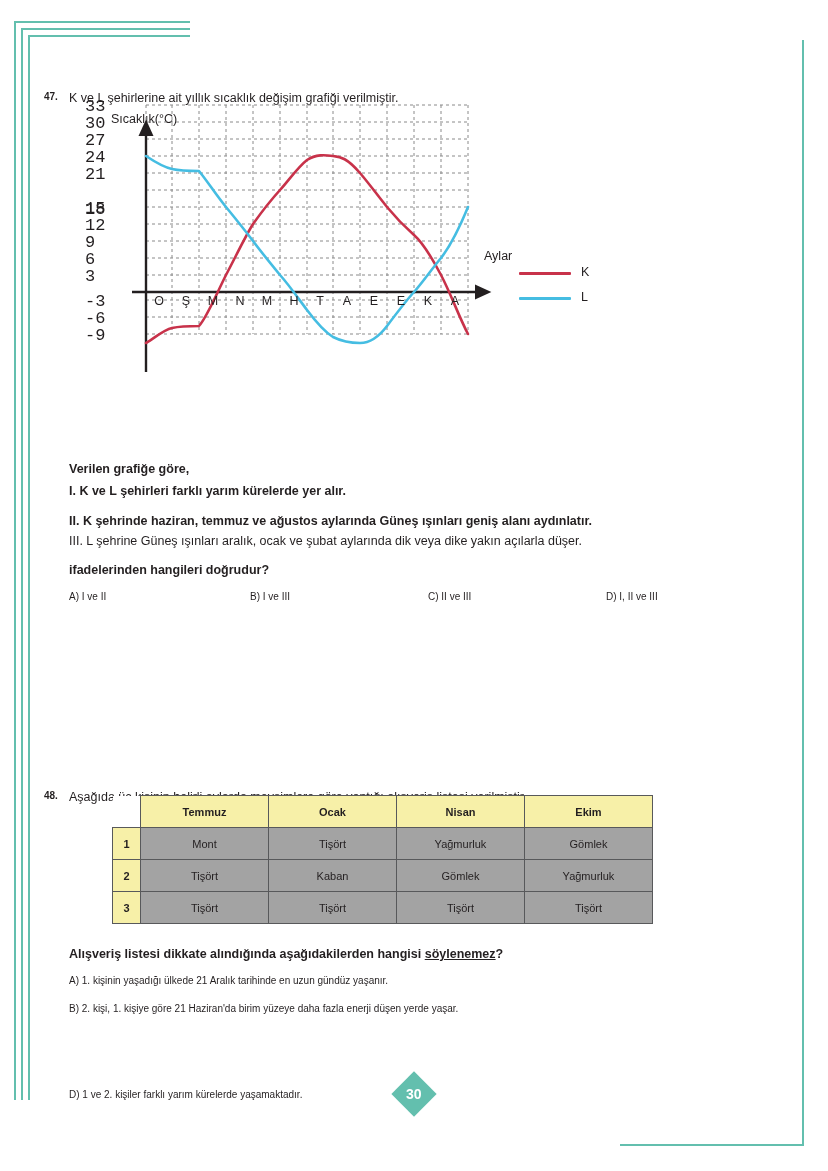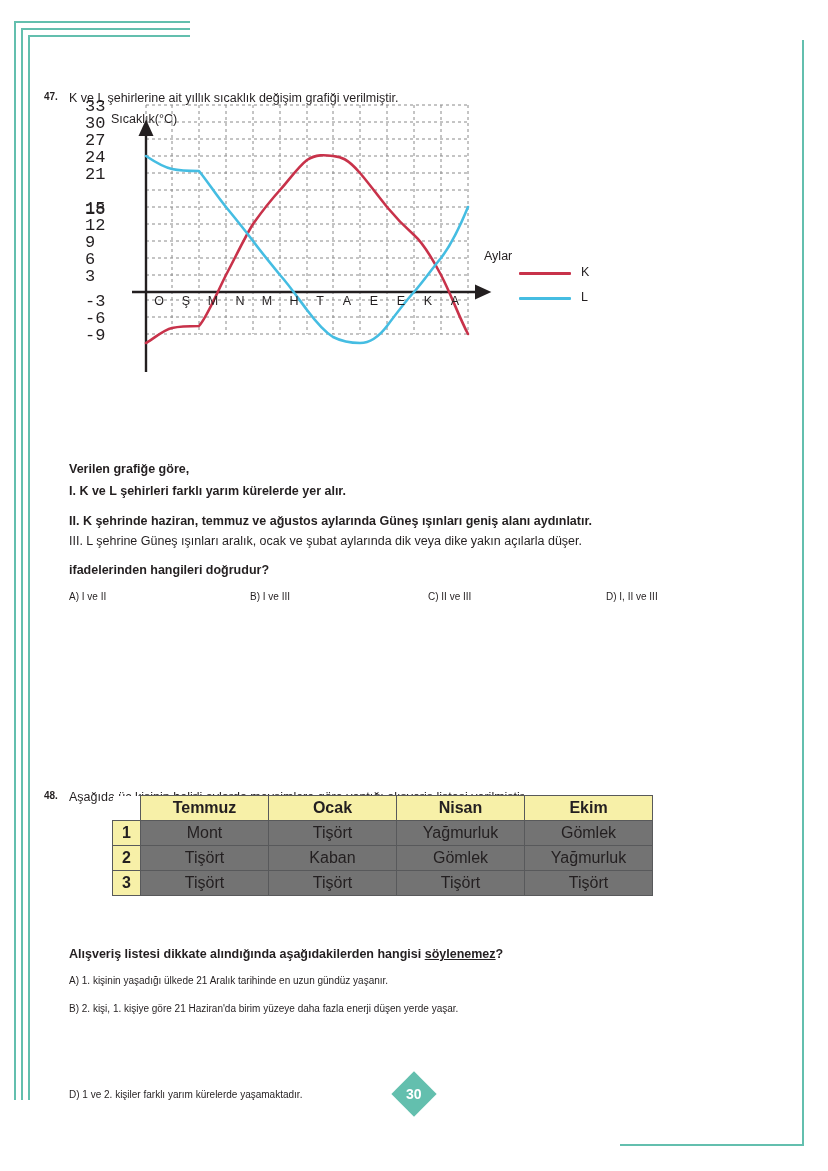--- a/index.html
+++ b/index.html
@@ -38,30 +38,30 @@
 
   
   .bold-lead { position:absolute; font-weight:bold; font-size:12.5px; }
   .roman { position:absolute; font-size:12.5px; white-space:nowrap; }
   .opt { position:absolute; font-size:10px; white-space:nowrap; }
 
   
   #shop-table { position:absolute; left: 112px; top: 795px; border-collapse: collapse; }
   #shop-table td, #shop-table th {
     border: 1px solid #58595b;
-    font-size: 16px;
+    font-size: 11px;
     font-weight: normal;
     text-align: center;
     padding: 3px 4px;
-    height: 25px;
+    height: 32px;
   }
   #shop-table th.corner { border: none; background: #fff; width: 28px; }
   #shop-table th.colhead { background:#f7f0a8; font-weight:bold; width: 128px; }
   #shop-table td.rowhead { background:#f7f0a8; font-weight:bold; width: 28px; }
-  #shop-table td.cell { background:#737373; }
+  #shop-table td.cell { background:#a3a3a3; }
 
   
   #page-badge {
     position:absolute; left: 398px; top: 1078px;
     width: 32px; height: 32px; background:#63bfae;
     transform: rotate(45deg);
     display:flex; align-items:center; justify-content:center;
   }
   #page-badge span {
     transform: rotate(-45deg);

